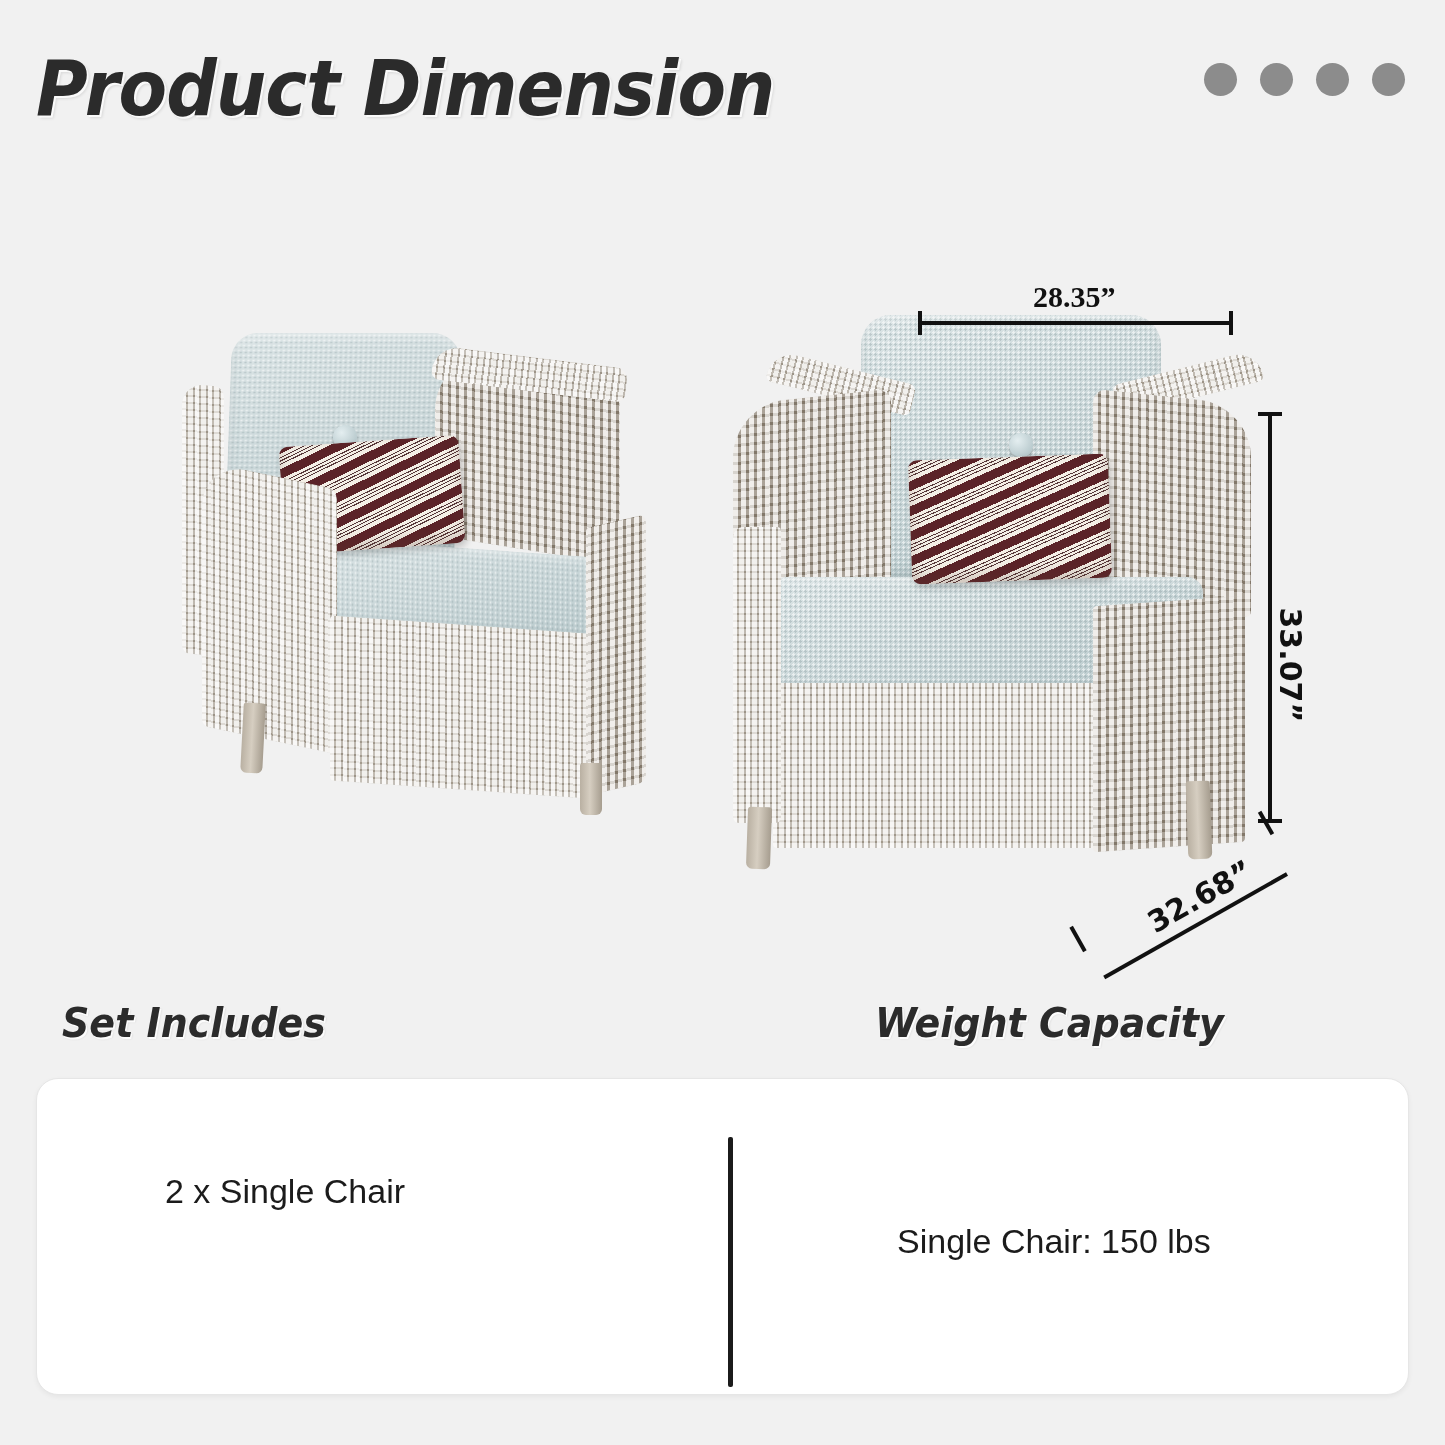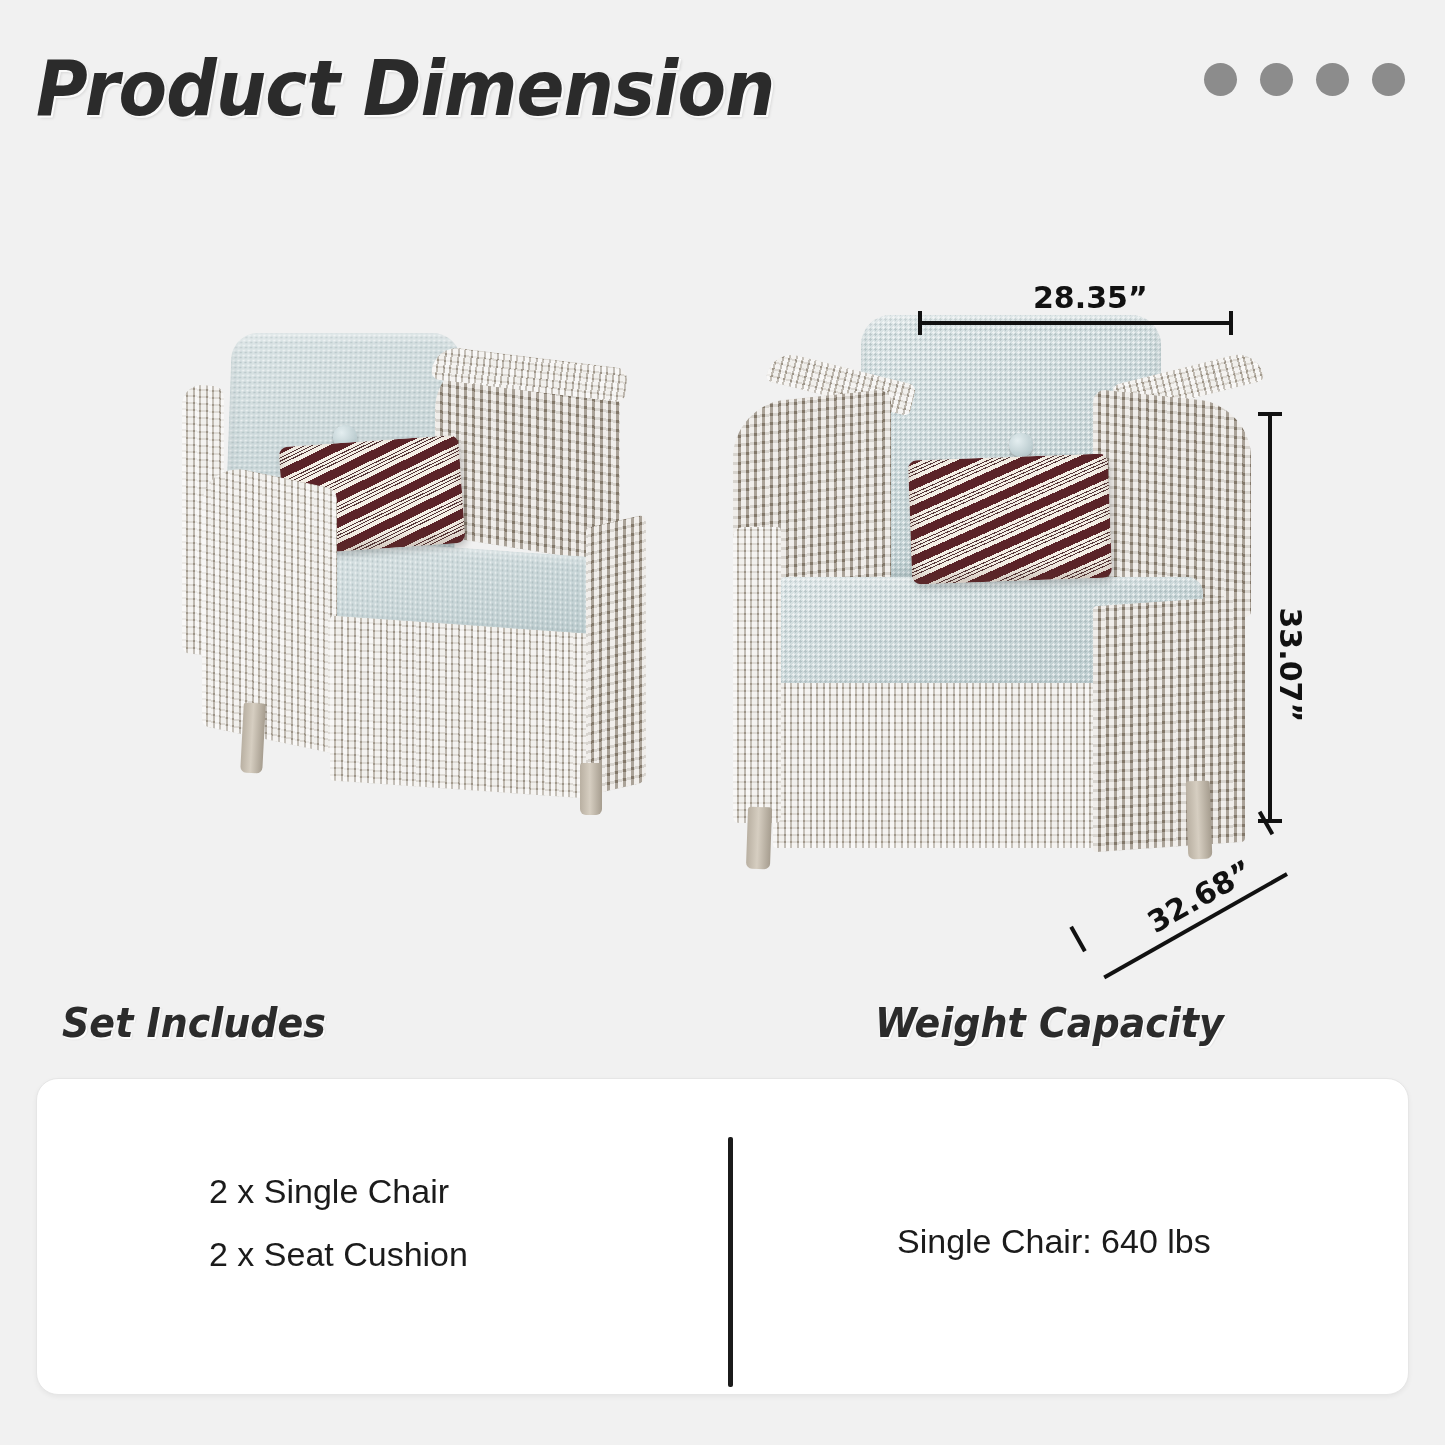--- a/index.html
+++ b/index.html
@@ -101,21 +101,21 @@
     position:absolute;left:36px;top:1078px;
     width:1373px;height:317px;
     background:#fff;border:1px solid #e6e6e6;border-radius:22px;
     box-shadow:0 2px 5px rgba(0,0,0,.05);
     box-sizing:border-box;
   }
   .divider{
     position:absolute;left:728px;top:1137px;
     width:5px;height:250px;background:#1b1b1b;border-radius:2px;
   }
-  .set-list{position:absolute;left:165px;top:1160px;margin-left:44px;}
+  .set-list{position:absolute;left:165px;top:1160px;}
   .set-item{
     font-size:34px;color:#1b1b1b;line-height:63px;white-space:nowrap;
   }
   .weight-text{
     position:absolute;left:897px;top:1222px;
     font-size:34px;color:#1b1b1b;white-space:nowrap;
   }
   .footnote{
     position:absolute;right:36px;top:1410px;
     font-size:19px;color:#1b1b1b;white-space:nowrap;
@@ -198,21 +198,21 @@
                   border-radius:10px 4px 6px 6px;"></div>
 
       <div class="leg" style="position:absolute;left:32px;top:492px;width:24px;height:62px;transform:rotate(2deg);"></div>
       <div class="leg" style="position:absolute;left:472px;top:466px;width:24px;height:78px;transform:rotate(-2deg);"></div>
     </div>
 
     <div>
       <div class="dim-line" style="left:918px;top:81px;width:315px;height:4px;"></div>
       <div class="dim-tick" style="left:918px;top:71px;width:4px;height:24px;"></div>
       <div class="dim-tick" style="left:1229px;top:71px;width:4px;height:24px;"></div>
-      <div class="dim-label" style="left:1033px;top:40px;">28.35”</div>
+      <div class="dim-label" style="left:1033px;top:40px;font-family:Liberation Serif, serif;">28.35”</div>
     </div>
 
     <div>
       <div class="dim-line" style="left:1268px;top:173px;width:4px;height:410px;"></div>
       <div class="dim-tick" style="left:1258px;top:172px;width:24px;height:4px;"></div>
       <div class="dim-tick" style="left:1258px;top:579px;width:24px;height:4px;"></div>
       <div class="dim-label" style="left:1290px;top:350px;transform:rotate(90deg);transform-origin:left center;">33.07”</div>
     </div>
 
     <div>
@@ -226,19 +226,18 @@
   </div>
 
   <div class="sec-head" style="left:62px;top:1000px;">Set Includes</div>
   <div class="sec-head" style="left:875px;top:1000px;">Weight Capacity</div>
 
   <div class="card"></div>
   <div class="divider"></div>
 
   <div class="set-list">
     <div class="set-item">2 x Single Chair</div>
-    <div class="set-item">2 x Seat Cushion</div>
   </div>
 
-  <div class="weight-text">Single Chair: 640 lbs</div>
+  <div class="weight-text">Single Chair: 150 lbs</div>
 
 
 </div>
 
 </body></html>

